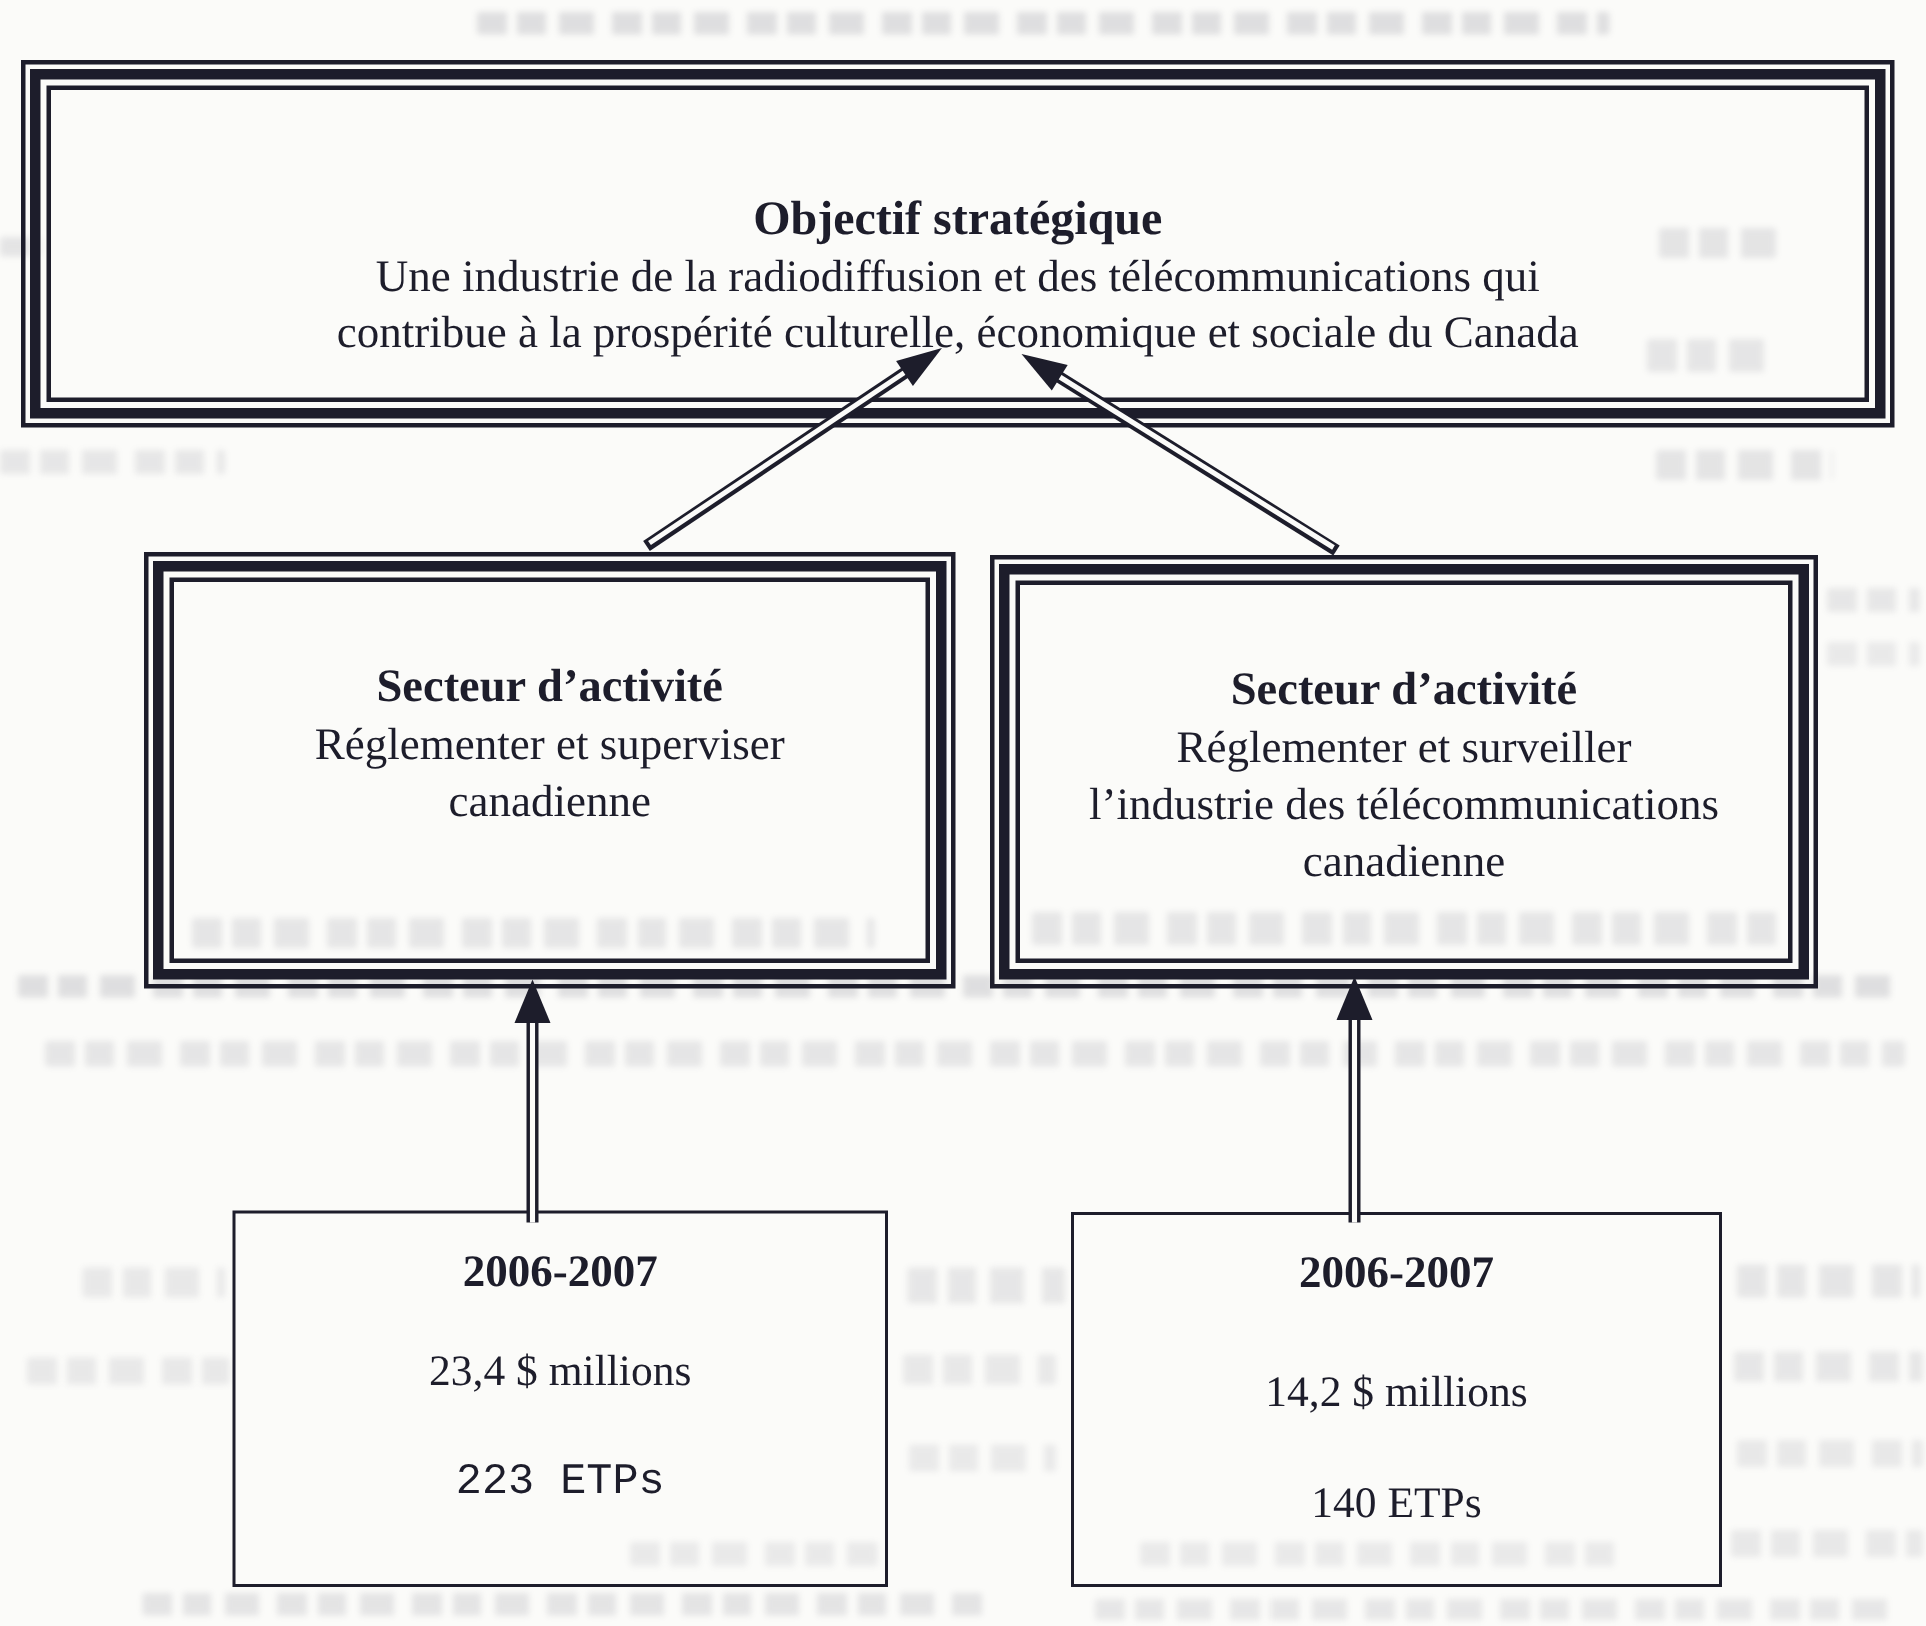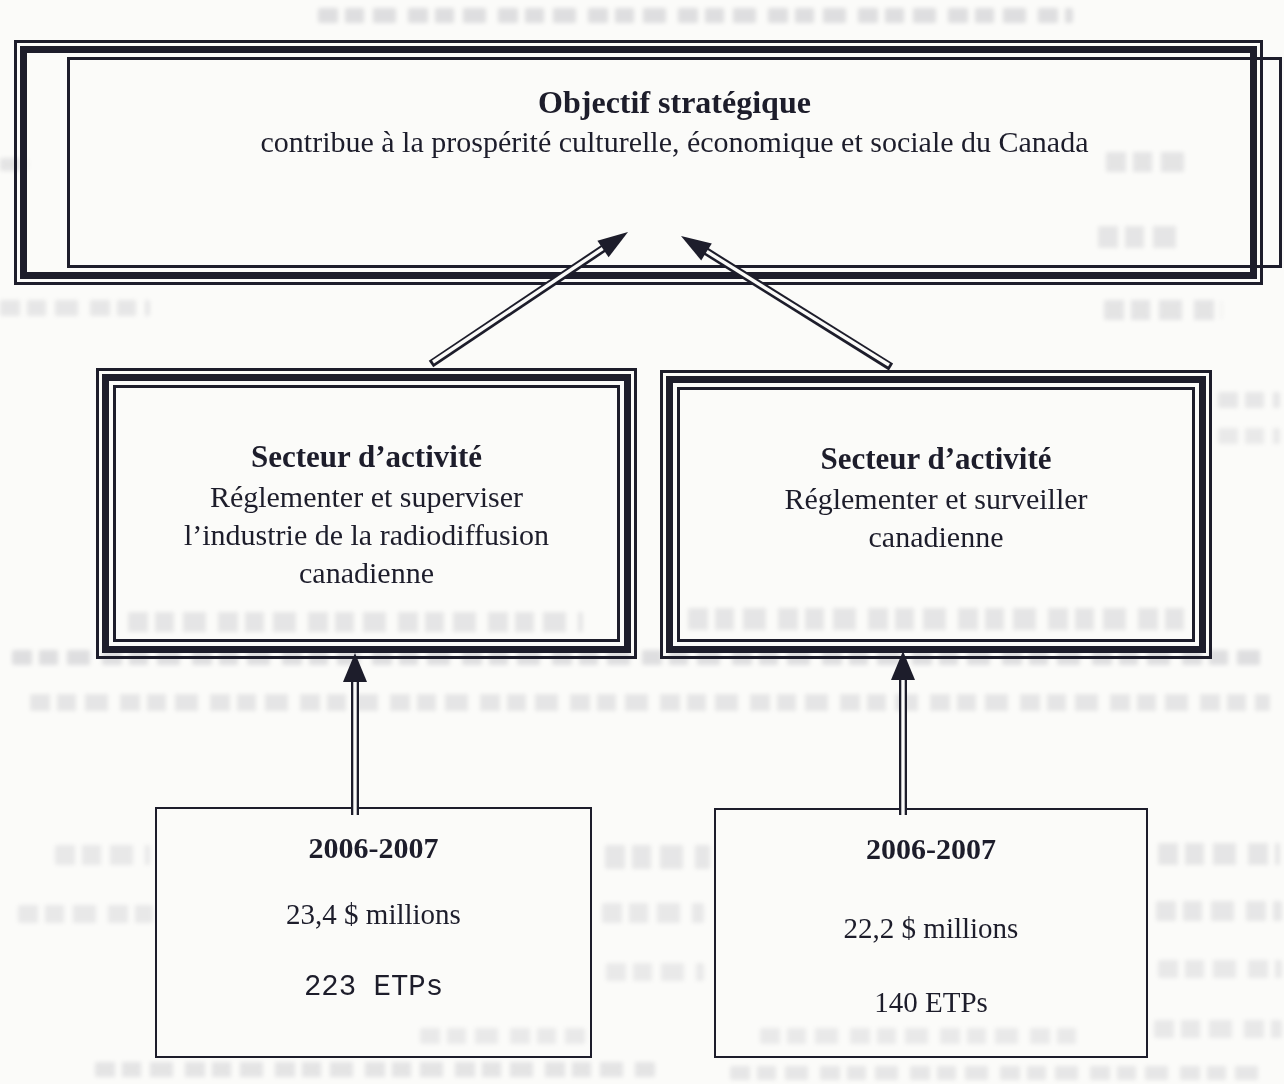--- a/index.html
+++ b/index.html
@@ -67,57 +67,58 @@
   <div class="ghost" style="left:606px;top:963px;width:98px;height:18px;opacity:.12;"></div>
   <div class="ghost" style="left:1158px;top:960px;width:124px;height:18px;opacity:.13;"></div>
   <div class="ghost" style="left:420px;top:1028px;width:165px;height:16px;opacity:.12;"></div>
   <div class="ghost" style="left:760px;top:1028px;width:320px;height:16px;opacity:.12;"></div>
   <div class="ghost" style="left:1154px;top:1020px;width:128px;height:18px;opacity:.13;"></div>
   <div class="ghost" style="left:95px;top:1062px;width:560px;height:15px;opacity:.16;"></div>
   <div class="ghost" style="left:730px;top:1066px;width:540px;height:14px;opacity:.14;"></div>
 
   <div class="frame3" style="left:14px;top:40px;width:1249px;height:245px;">
     <div class="frame3-mid">
-      <div class="frame3-inner" style="padding-top:21px;margin-left:36px;">
+      <div class="frame3-inner" style="padding-top:64px;">
         <div class="obj-title">Objectif stratégique</div>
+        <div class="obj-body">Une industrie de la radiodiffusion et des télécommunications qui</div>
         <div class="obj-body">contribue à la prospérité culturelle, économique et sociale du Canada</div>
       </div>
     </div>
   </div>
 
   <div class="frame3" style="left:96px;top:368px;width:541px;height:291px;">
     <div class="frame3-mid">
       <div class="frame3-inner" style="padding-top:48px;">
         <div class="sec-title">Secteur d’activité</div>
         <div class="sec-body">Réglementer et superviser</div>
-        <div class="sec-body">l’industrie de la radiodiffusion</div>
         <div class="sec-body">canadienne</div>
       </div>
     </div>
   </div>
 
   <div class="frame3" style="left:660px;top:370px;width:552px;height:289px;">
     <div class="frame3-mid">
       <div class="frame3-inner" style="padding-top:48px;">
         <div class="sec-title">Secteur d’activité</div>
         <div class="sec-body">Réglementer et surveiller</div>
+        <div class="sec-body">l’industrie des télécommunications</div>
         <div class="sec-body">canadienne</div>
       </div>
     </div>
   </div>
 
   <div class="frame1" style="left:155px;top:807px;width:437px;height:251px;padding-top:22px;">
     <div class="res-period">2006-2007</div>
     <div class="res-value" style="margin-top:33px;">23,4 $ millions</div>
     <div class="res-value" style="margin-top:42px;font-family:Liberation Mono, monospace;">223 ETPs</div>
   </div>
 
   <div class="frame1" style="left:714px;top:808px;width:434px;height:250px;padding-top:22px;">
     <div class="res-period">2006-2007</div>
-    <div class="res-value" style="margin-top:46px;">22,2 $ millions</div>
+    <div class="res-value" style="margin-top:46px;">14,2 $ millions</div>
     <div class="res-value" style="margin-top:42px;">140 ETPs</div>
   </div>
 
   <svg class="arrow-layer" width="1284" height="1084" viewBox="0 0 1284 1084">
 
     <g>
       <line x1="431" y1="364" x2="607" y2="246" stroke="#1d1d2b" stroke-width="8"></line>
       <line x1="433" y1="362" x2="605" y2="247" stroke="#fbfbf9" stroke-width="3.4"></line>
       <polygon points="628,232 608.6,257.3 597.4,240.7" fill="#1d1d2b"></polygon>
     </g>

